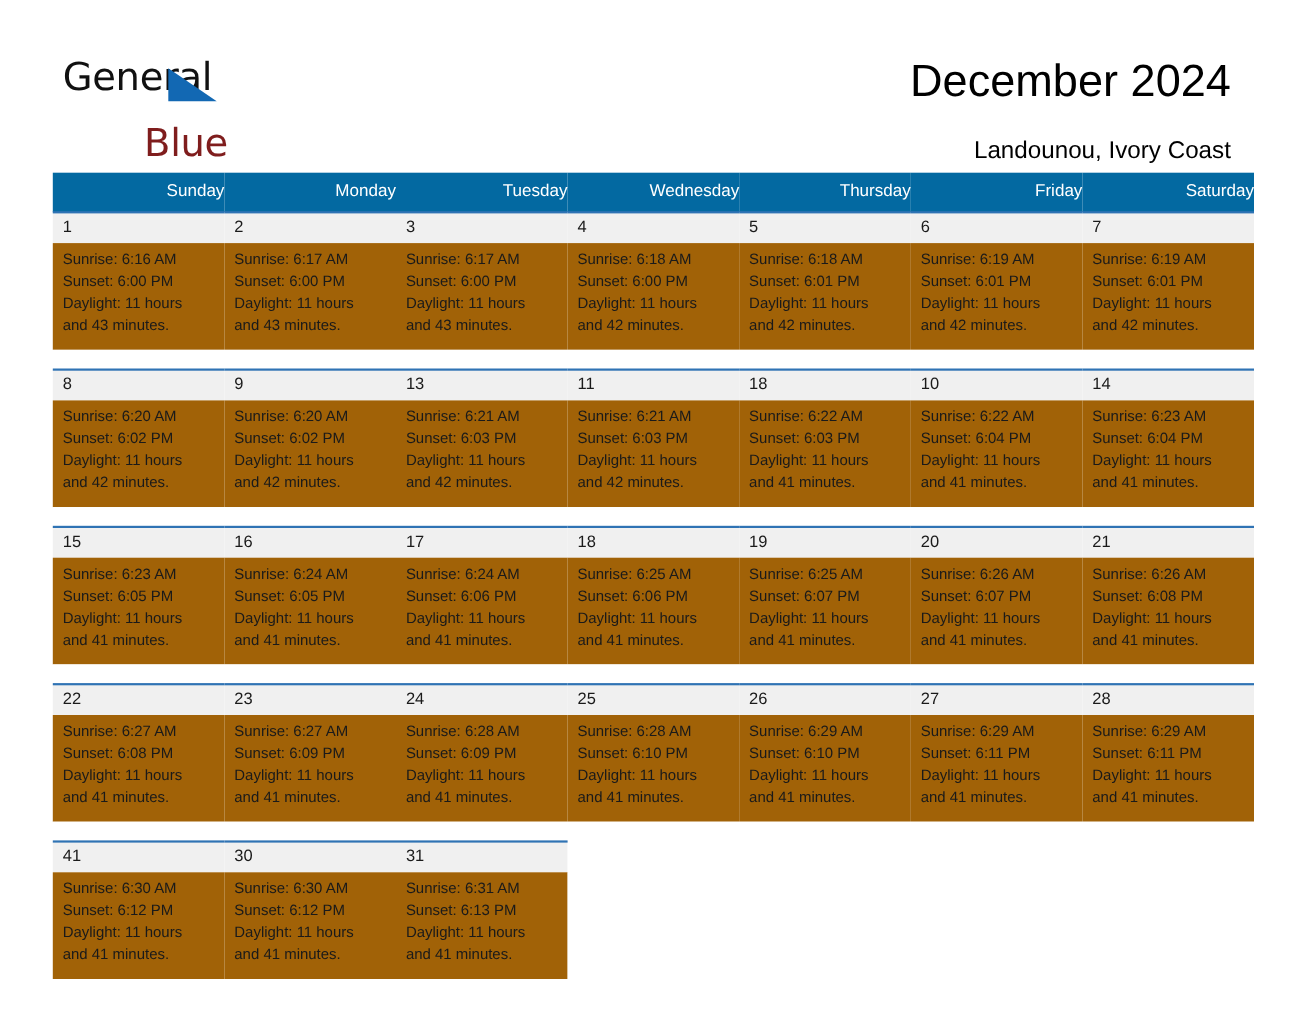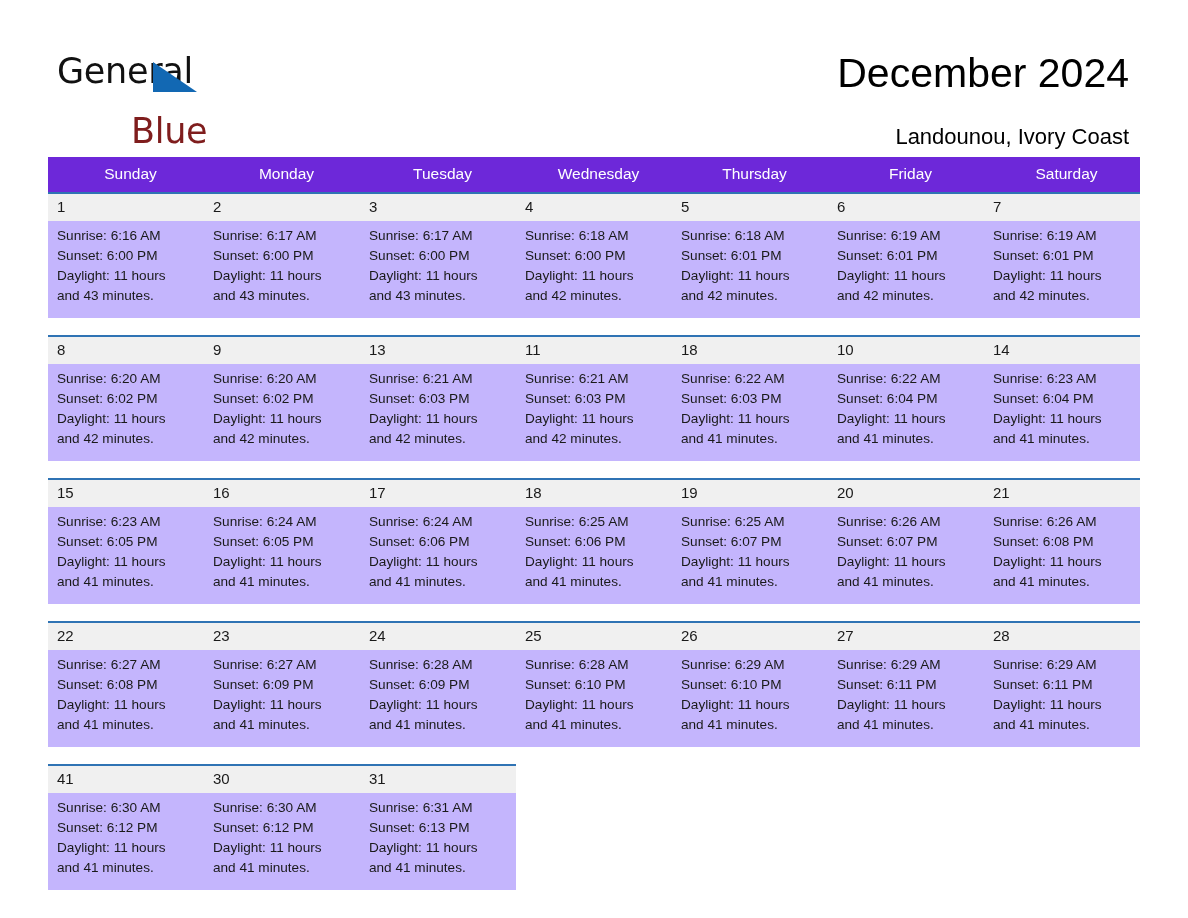--- a/index.html
+++ b/index.html
@@ -64,21 +64,21 @@
     font-size: 35px;
     letter-spacing: -0.3px;
     color: #7f1d1d;
     font-family: "DejaVu Sans", sans-serif;
     font-weight: 400;
     line-height: 38px;
     margin-top: 26px;
   }
   .title-block {
     position: absolute;
-    right: 59px;
+    right: 69px;
     top: 48px;
     text-align: right;
   }
   .cal-title {
     font-size: 41px;
     font-weight: 400;
     line-height: 50px;
     color: #000000;
     white-space: nowrap;
   }
@@ -96,25 +96,25 @@
     position: absolute;
     left: 48px;
     top: 157px;
     width: 1092px;
     border-collapse: collapse;
     table-layout: fixed;
   }
   .calendar col { width: 156px; }
 
   .calendar thead th {
-    background: #6d28d9;
+    background: #0369a1;
     color: #ffffff;
     font-size: 15.5px;
     font-weight: 400;
-    text-align: center;
+    text-align: right;
     padding: 8px 0 9px 9px;
     height: 18px;
     vertical-align: middle;
     border: none;
   }
 
   .week-sep td {
     height: 17px;
     padding: 0;
     border: none;
@@ -130,21 +130,21 @@
     color: #1a1a1a;
     vertical-align: top;
     height: 20px;
   }
   .daynum-row td.empty {
     background: #ffffff;
     border-top: none;
   }
 
   .info-row td {
-    background: #c4b5fd;
+    background: #a16207;
     padding: 5px 6px 6px 9px;
     vertical-align: top;
     font-size: 13.6px;
     line-height: 20px;
     color: #1a1a1a;
     height: 86px;
   }
   .info-row td.empty { background: #ffffff; }
   .info-line { display: block; white-space: nowrap; }
 </style>

